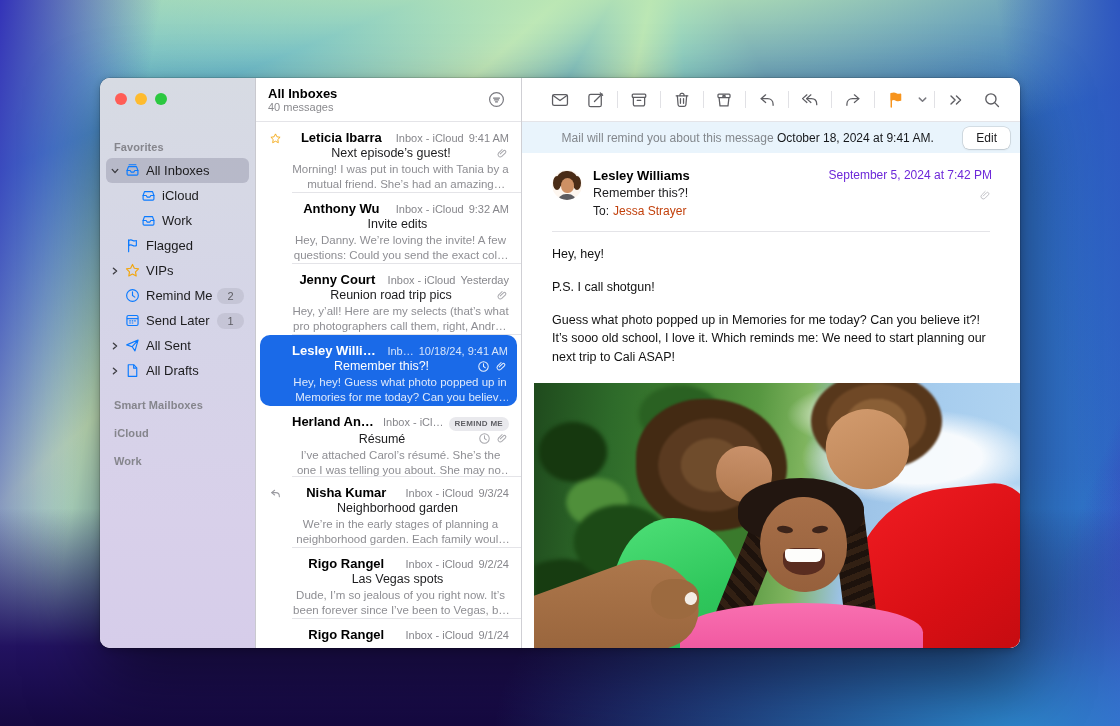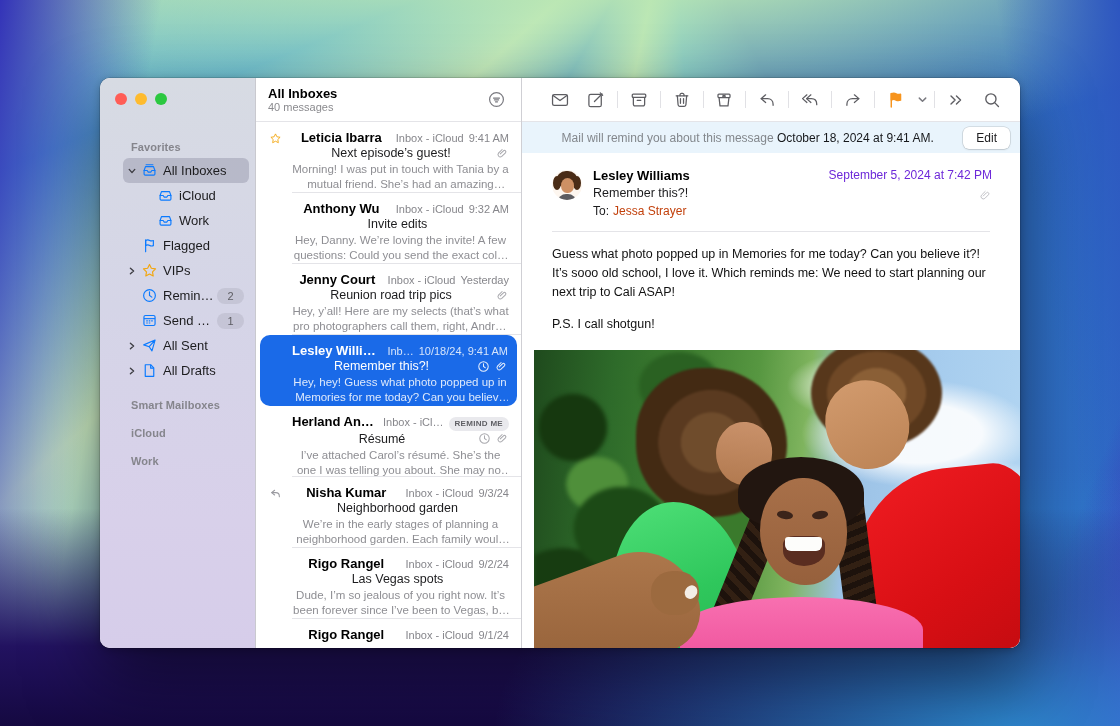--- a/index.html
+++ b/index.html
@@ -22,21 +22,21 @@
   .window { position:absolute; left:100px; top:78px; width:920px; height:570px;
     border-radius:10px; background:#fff; overflow:hidden; display:flex;
     box-shadow:0 30px 70px rgba(0,0,0,.5), 0 2px 10px rgba(0,0,0,.25), 0 0 0 .5px rgba(0,0,0,.25); }
 
   
   .sidebar { flex:0 0 155px; width:155px; background:linear-gradient(180deg,#d7dbe3 0%,#d5d5e7 40%,#d8d0ea 78%,#d6cdea 100%);
     font-size:13px; color:#1c1c1e; position:relative; }
   .traffic { display:flex; gap:8px; padding:15px 0 0 15px; }
   .dot { width:12px; height:12px; border-radius:50%; }
   .dot.r { background:#ff5d56; } .dot.y { background:#febb2e; } .dot.g { background:#2bc840; }
-  .side-scroll { padding-top:20px;margin-left:17px; }
+  .side-scroll { padding-top:20px; }
   .side-header { color:#85858c; font-weight:700; font-size:11px; margin:16px 0 5px 14px; letter-spacing:.1px; }
   .side-item { display:flex; align-items:center; height:25px; margin:0 6px; padding:0 5px; border-radius:6px; }
   .side-item.selected { background:rgba(104,104,128,.28); }
   .side-item .chev { width:13px; height:10px; flex:0 0 13px; display:flex; align-items:center; }
   .side-item .chev svg { width:8px; height:8px; }
   .side-item .chev.chev-down svg { transform:rotate(90deg); }
   .side-item.indent { margin-left:22px; }
   .side-icon { width:17px; height:17px; margin:0 5px 0 0; color:#0a7aff; flex:0 0 17px; }
   .side-icon svg { width:17px; height:17px; display:block; }
   .side-icon.gold { color:#f2a60d; }
@@ -625,22 +625,23 @@
         <span class="hdr-clip">
           <svg viewBox="0 0 22 22" fill="none" stroke="currentColor" stroke-width="1.5" stroke-linecap="round">
               <path d="M7.2 11.8l5.4-5.4a2.4 2.4 0 0 1 3.4 3.4l-6.2 6.2a4 4 0 0 1-5.6-5.6l6.2-6.2"></path>
             </svg>
         </span>
       </div>
     </div>
     <div class="hdr-divider"></div>
 
     <div class="body-text">
+        <p>Hey, hey!</p>
+        <p>P.S. I call shotgun!</p>
         <p>Guess what photo popped up in Memories for me today? Can you believe it?! It’s sooo old school, I love it. Which reminds me: We need to start planning our next trip to Cali ASAP!</p>
-        <p>P.S. I call shotgun!</p>
       </div>
 
     <div class="photo">
       <div class="layer ph-bg"></div>
       <div class="layer ph-foliage" style="inset:0"></div>
       <div class="layer ph-clouds" style="inset:0"></div>
       <div class="layer wl-hair"></div>
       <div class="layer wl-shirt"></div>
       <div class="layer wl-face"></div>
       <div class="layer wr-hair"></div>

